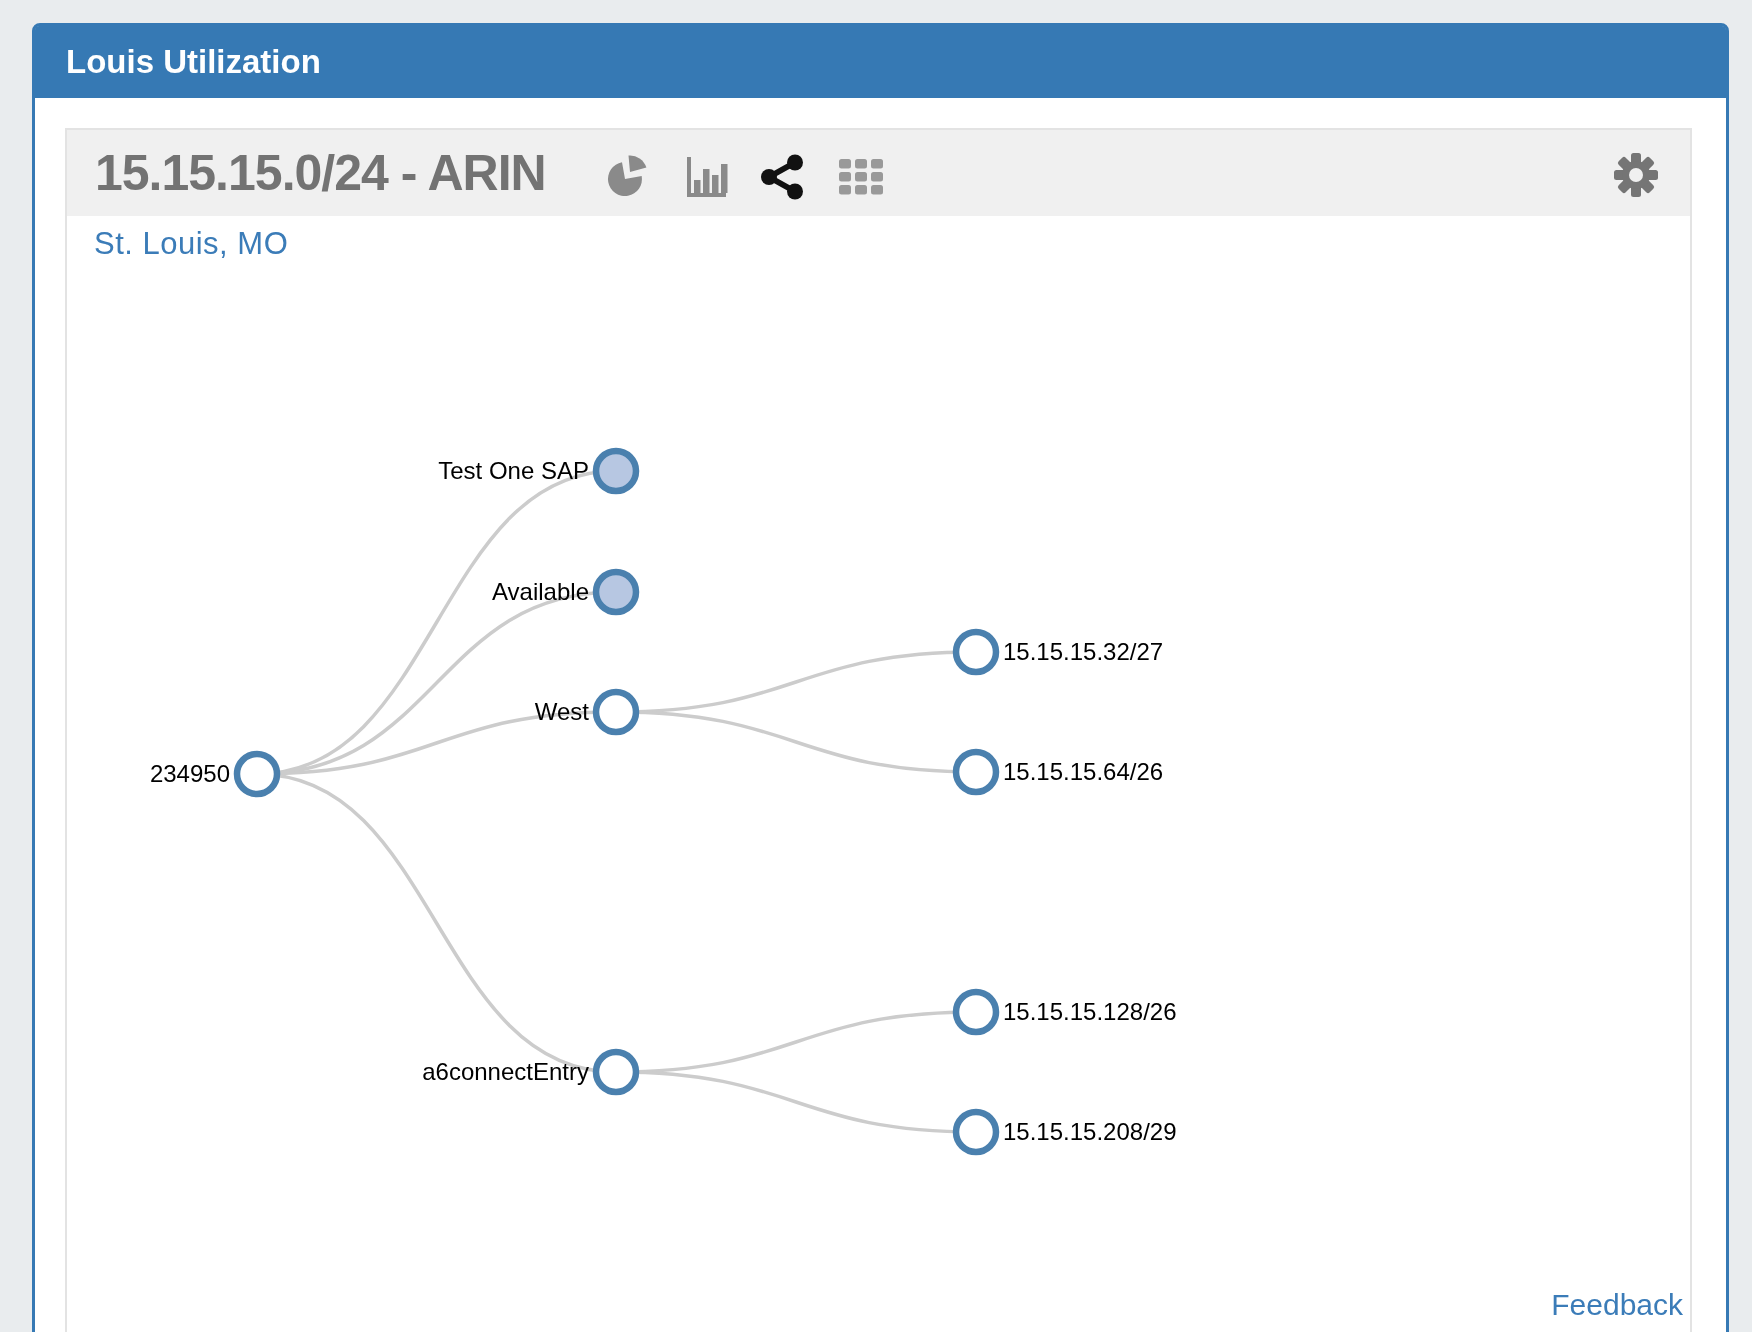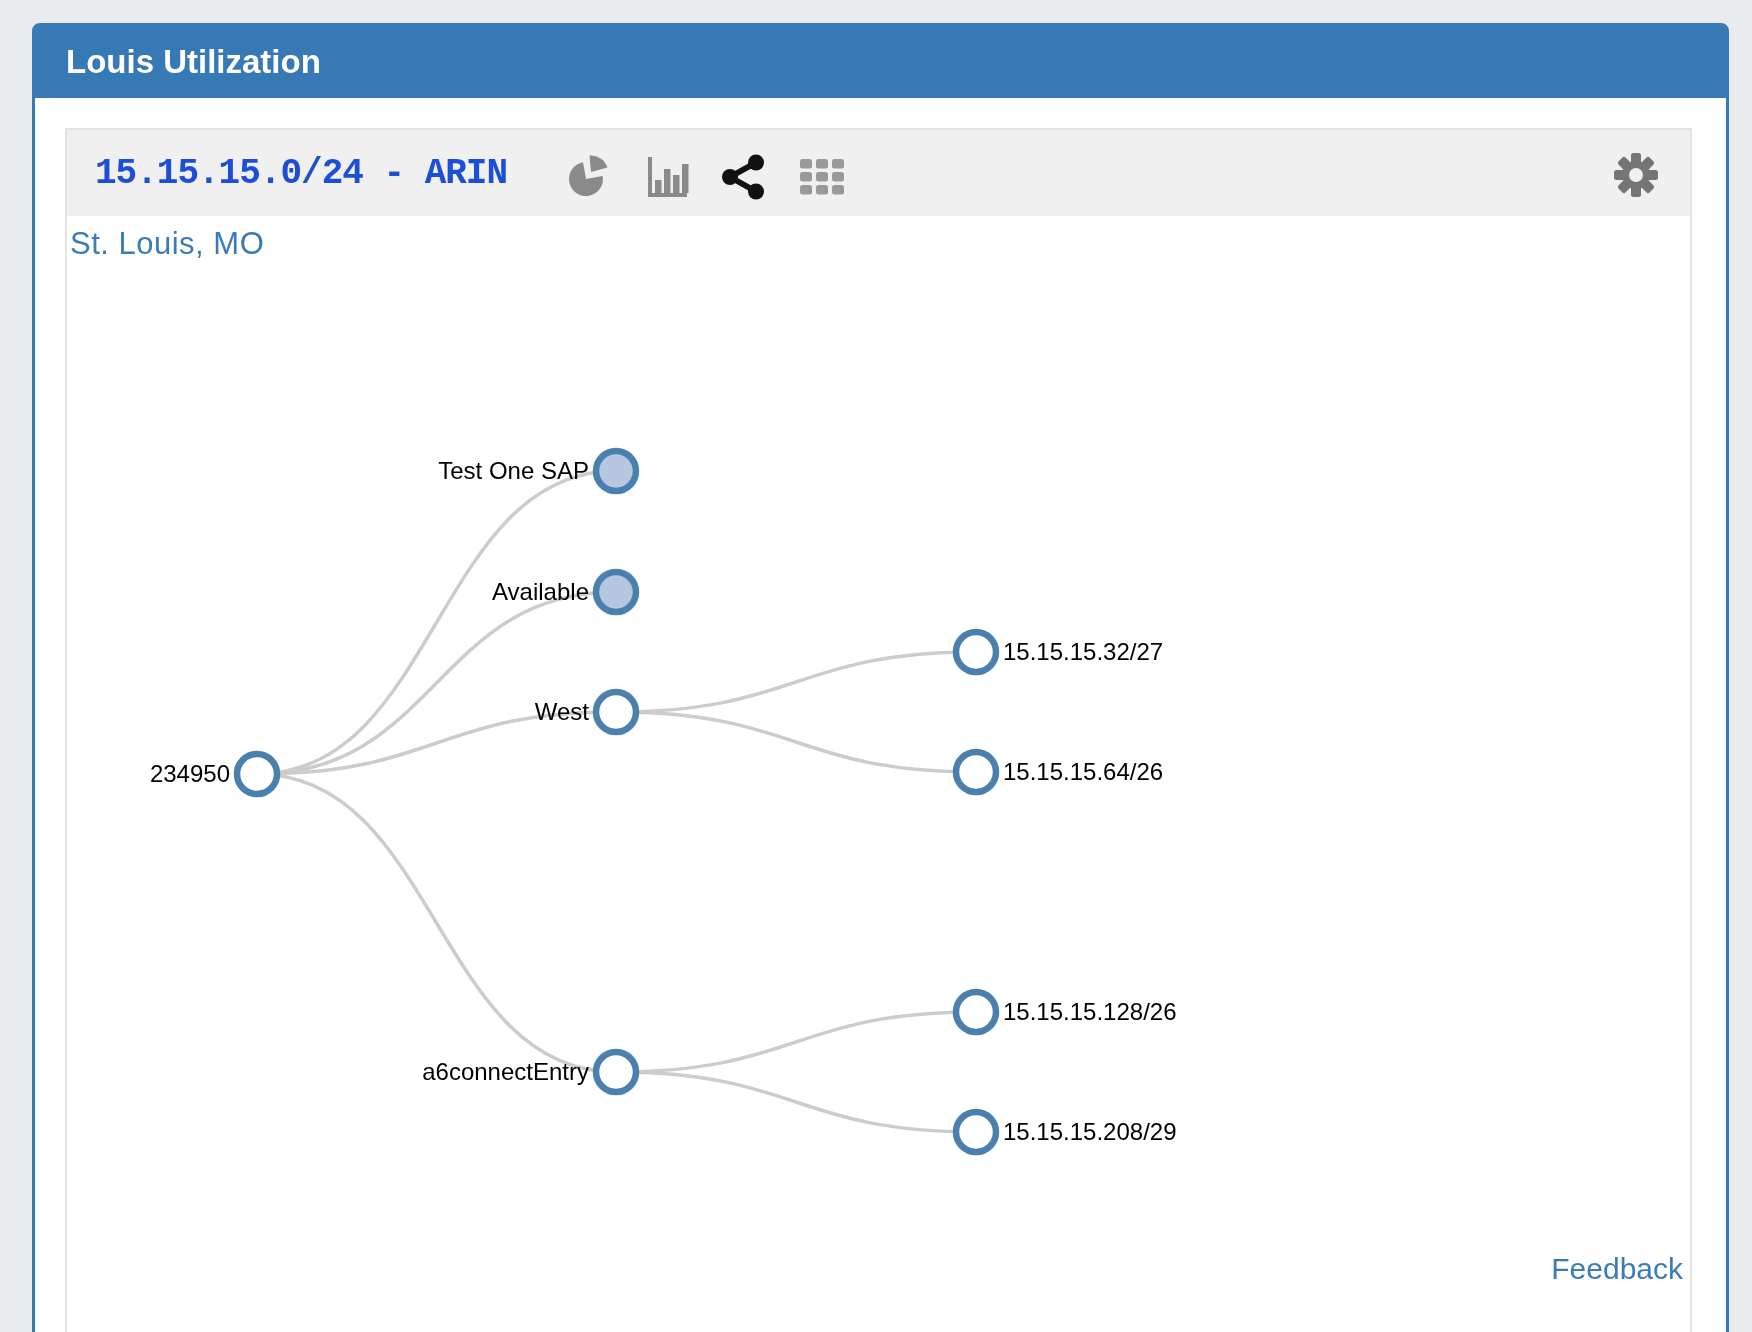--- a/index.html
+++ b/index.html
@@ -39,58 +39,57 @@
   }
   .widget-toolbar{
     height:86px;
     background:#f0f0f0;
     display:flex;
     align-items:center;
     padding:0 30px 0 28px;
     box-sizing:border-box;
   }
   .widget-title{
-    font-size:36px;
+    font-size:50px;
     font-weight:bold;
-    color:#1d4ed8;
+    color:#737373;
     letter-spacing:-1px;
     white-space:nowrap;
-    font-family:Liberation Mono, monospace;
   }
   .icon-group{
     margin-left:58px;
     display:flex;
     align-items:center;
     gap:32px;
     margin-top:8px;
   }
   .tool-icon{display:inline-block;cursor:pointer;line-height:0;}
   .gear-slot{margin-left:auto;margin-top:4px;line-height:0;cursor:pointer;}
   .location-row{
-    padding:10px 0 0 3px;
+    padding:10px 0 0 27px;
   }
   .location-link{
     font-size:31px;
     color:#3b7cb8;
     text-decoration:none;
     letter-spacing:0.5px;
     cursor:pointer;
   }
   .tree-svg{
     position:absolute;
     left:0;top:0;
     pointer-events:none;
   }
   .tree-svg circle{pointer-events:auto;cursor:pointer;}
   .node-label{
     font-family:"Liberation Sans","DejaVu Sans",sans-serif;
   }
   .feedback-link{
     position:absolute;
-    top:1252px;
+    top:1288px;
     right:69px;
     font-size:30px;
     color:#3b7cb8;
     text-decoration:none;
     cursor:pointer;
   }
 </style>
 </head>
 <body style="background: rgb(233, 236, 238);">
 

